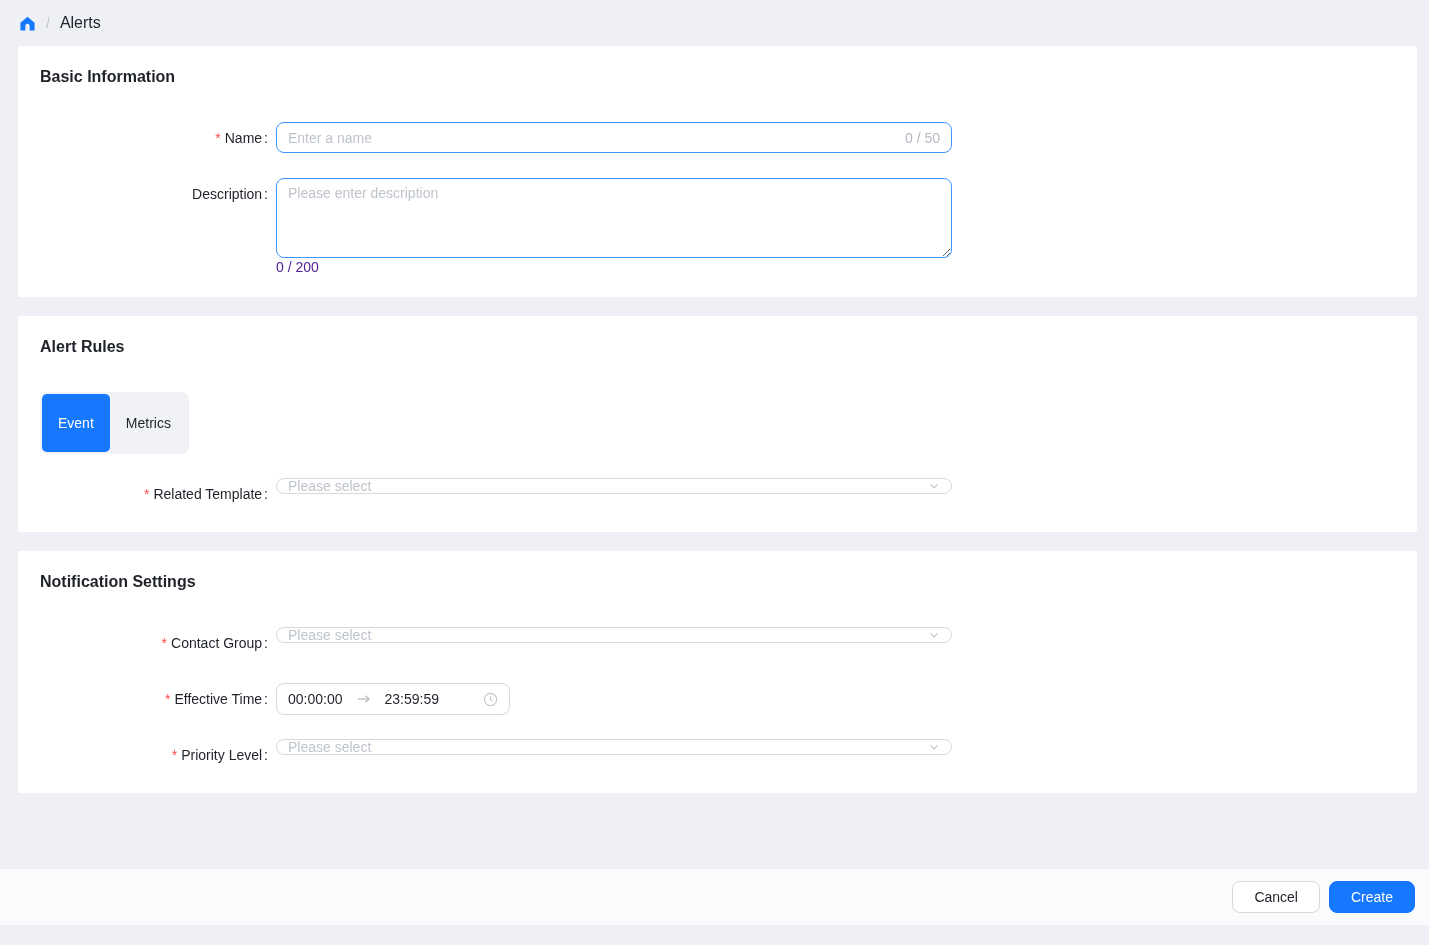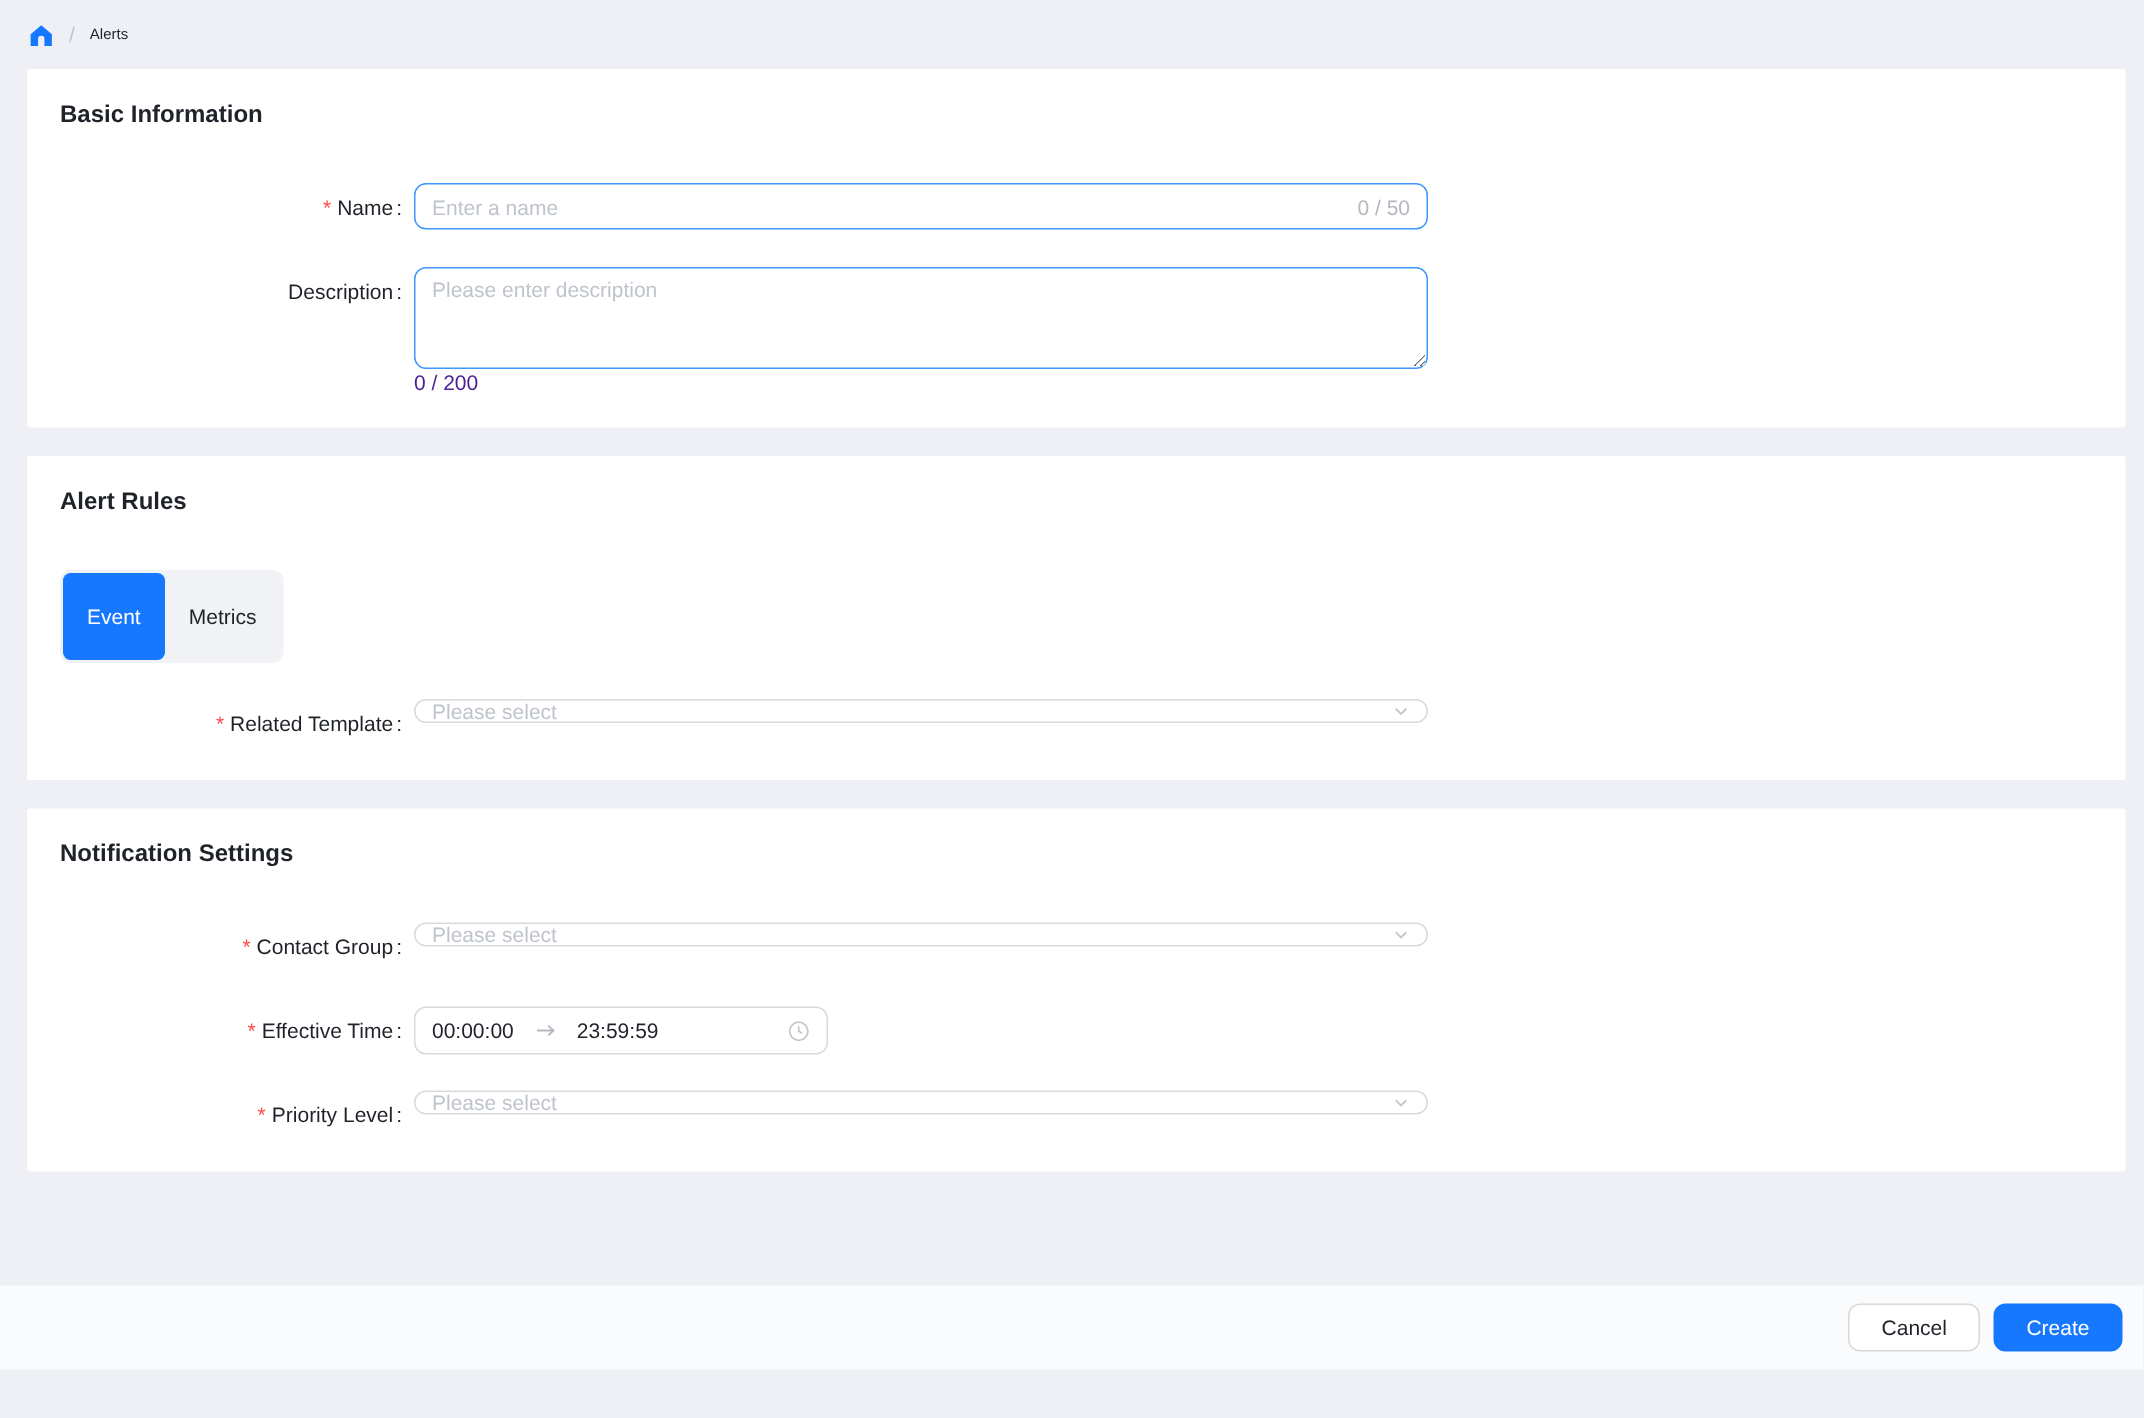--- a/index.html
+++ b/index.html
@@ -13,21 +13,21 @@
   }
   
   .breadcrumb-bar {
     height: 46px;
     display: flex; align-items: center;
     padding-left: 19px;
     background: #eef0f5;
   }
   .breadcrumb-bar .home { display: inline-flex; align-items: center; cursor: pointer; }
   .breadcrumb-sep { color: #c0c4cc; margin: 0 10px; font-size: 14px; }
-  .breadcrumb-current { color: #1f2329; font-size: 10px; }
+  .breadcrumb-current { color: #1f2329; font-size: 16px; }
   
   .card {
     background: #ffffff;
     margin: 0 12px 0 18px;
     padding: 22px 22px 22px 22px;
     border-radius: 2px;
   }
   .card + .card { margin-top: 19px; }
   .card-title {
     font-size: 16px;
@@ -64,21 +64,21 @@
     padding: 0 11px;
   }
   .text-input-wrap input {
     flex: 1; border: none; outline: none;
     font-family: "Liberation Sans", sans-serif;
     font-size: 14px; color: #1f2329; background: transparent;
   }
   .text-input-wrap input::placeholder { color: #bfc4cc; }
   .char-counter { color: #b4b8bf; margin-left: 8px; white-space: nowrap; }
   .desc-textarea {
-    width: 676px; height: 68px;
+    width: 676px; height: 80px;
     border: 1px solid #4096ff;
     border-radius: 8px;
     padding: 6px 11px;
     font-family: "Liberation Sans", sans-serif;
     font-size: 14px; color: #0f172a;
     outline: none;
     resize: vertical;
     display: block;
   }
   .desc-textarea::placeholder { color: #bfc4cc; }
@@ -109,21 +109,21 @@
     border-radius: 8px;
     background: #fff;
     display: flex; align-items: center;
     padding: 0 11px;
     cursor: pointer;
   }
   .select .placeholder { flex: 1; color: #bfc4cc; }
   .select svg { flex: none; }
   
   .time-range {
-    width: 276px; height: 32px;
+    width: 234px; height: 32px;
     border: 1px solid #d9d9d9;
     border-radius: 8px;
     background: #fff;
     display: flex; align-items: center;
     padding: 0 11px;
     cursor: pointer;
   }
   .time-value { color: #1f2329; }
   .time-arrow { margin: 0 14px; display: inline-flex; }
   .time-range .clock { margin-left: auto; display: inline-flex; }

